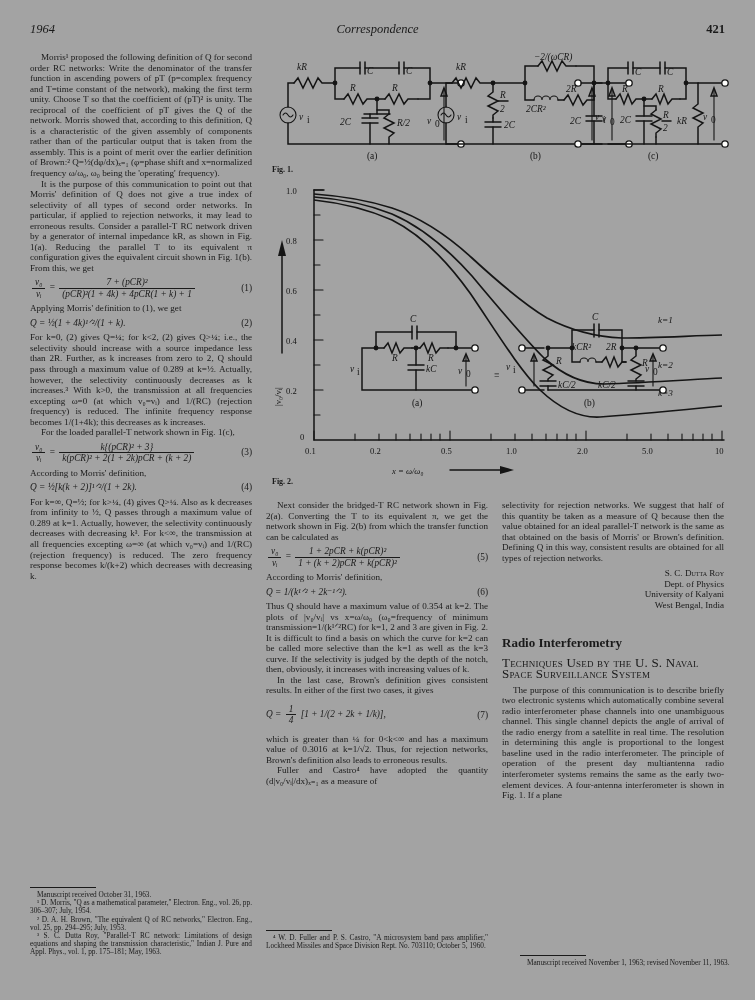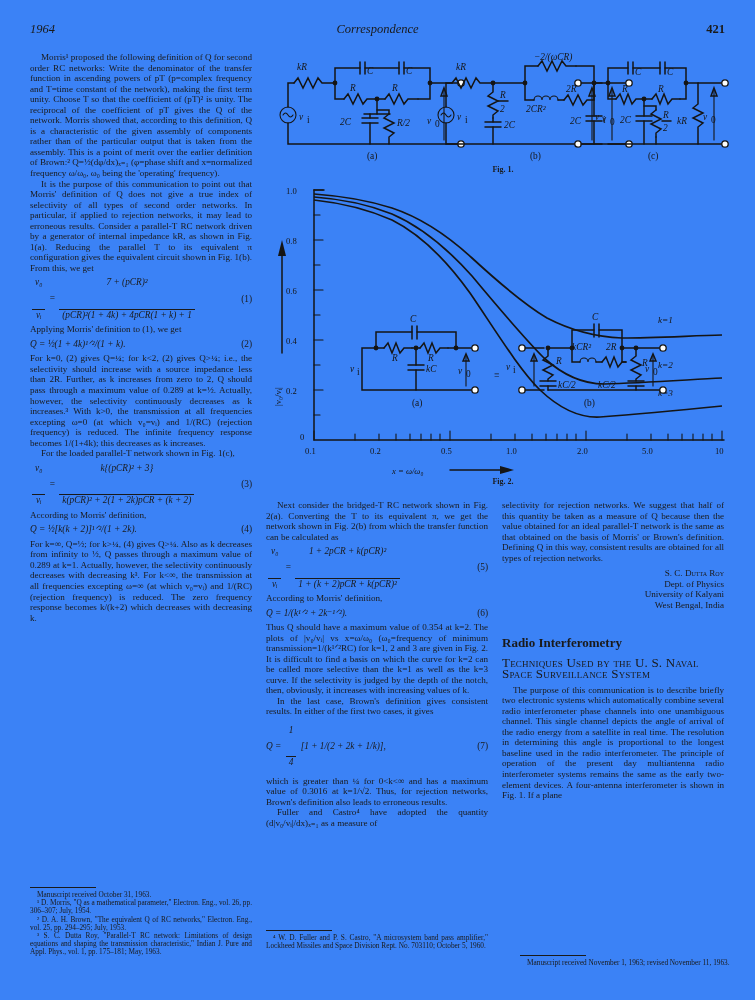--- a/index.html
+++ b/index.html
@@ -11,21 +11,21 @@
     width: 755px;
     height: 1000px;
     position: relative;
     font-family: "Liberation Serif", "DejaVu Serif", serif;
     color: #1a1a1a;
     overflow: hidden;
   }
   .page {
     position: absolute;
     inset: 0;
-    background: #3b82f6;
+    background: #a3a3a3;
   }
 
   
   .runhead {
     position: absolute;
     top: 22px;
     left: 30px;
     right: 30px;
     height: 18px;
     font-size: 12.5px;
@@ -93,21 +93,20 @@
   .eq .body { flex: 0 1 auto; text-align: center; }
   .eq .num  { margin-left: auto; padding-left: 6px; white-space: nowrap; }
 
   
   .frac {
     display: inline-flex;
     flex-direction: column;
     vertical-align: middle;
     text-align: center;
     margin: 0 2px;
-    gap: 21px;
   }
   .frac .nu { padding: 0 3px; line-height: 1.12; }
   .frac .de { padding: 0 3px; line-height: 1.12; border-top: 1px solid #1a1a1a; }
 
   
   .fnotes {
     position: absolute;
     font-size: 7.3px;
     line-height: 8.2px;
     text-align: justify;
@@ -125,21 +124,20 @@
     text-align: right;
     font-size: 9.1px;
     line-height: 10.6px;
     margin-top: 5px;
     hyphens: none;
   }
   .signature .sc { font-variant: small-caps; text-align: right; }
 
   
   .figcap {
-    text-align: center;
     font-size: 8px;
     font-weight: bold;
     margin-top: 3px;
   }
   svg { display: block; }
   .ink { stroke: #151515; fill: none; stroke-width: 1.5; stroke-linecap: round; }
   .ink-thin { stroke: #151515; fill: none; stroke-width: 1.1; stroke-linecap: round; }
   .curve { stroke: #151515; fill: none; stroke-width: 1.7; }
   .node { fill: #151515; }
   .term { stroke: #151515; fill: #fdfdfb; stroke-width: 1.3; }

